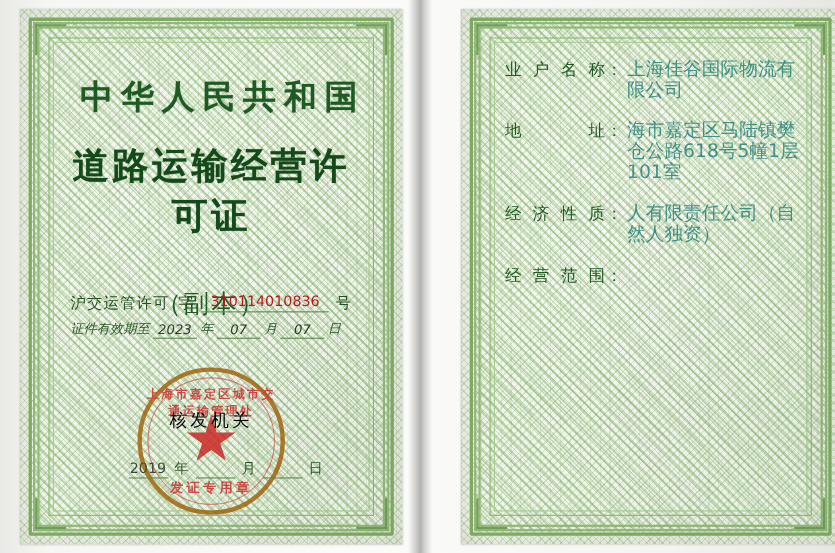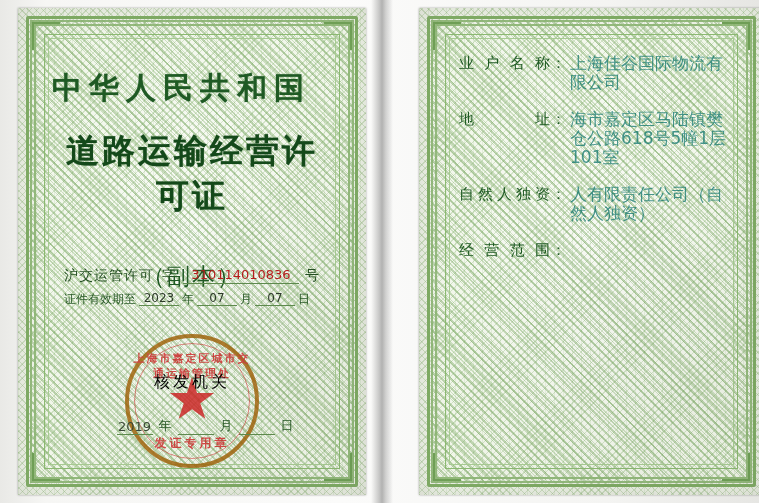--- a/index.html
+++ b/index.html
@@ -103,21 +103,21 @@
   .corner.bl { left: 14px;  bottom: 14px; border-right: none; border-top: none; }
   .corner.br { right: 14px; bottom: 14px; border-left: none;  border-top: none; }
 
   
   .left-content {
     position: absolute;
     left: 34px; right: 34px; top: 34px; bottom: 34px;
   }
   .title-country {
     margin-top: 26px;
-    text-align: left;
+    text-align: right;
     font-family: "DejaVu Sans", sans-serif;
     font-size: 30px;
     font-weight: bold;
     letter-spacing: 7px;
     color: #1f5a24;
     text-shadow: 0 0 1px rgba(31,90,36,.5);
   }
   .title-main {
     margin-top: 20px;
     text-align: center;
@@ -162,24 +162,25 @@
     padding-bottom: 1px;
     min-height: 15px;
   }
   .fr-tail {
     white-space: nowrap;
     letter-spacing: 1px;
   }
 
   .valid-row {
     display: flex;
-    align-items: flex-start;
+    align-items: flex-end;
     font-size: 12px;
     color: #2a5a28;
     margin-top: 0;
+    font-style: italic;
   }
   .vr-text { white-space: nowrap; }
   .vr-val {
     border-bottom: 1px solid #5f8c4e;
     min-width: 40px;
     text-align: center;
     font-size: 12px;
     color: #2d3b2a;
     margin: 0 3px;
   }
@@ -382,21 +383,21 @@
         <span class="info-value">上海佳谷国际物流有限公司</span>
       </div>
 
       <div class="info-row">
         <span class="info-label">地址</span>
         <span class="info-colon">：</span>
         <span class="info-value">海市嘉定区马陆镇樊仓公路618号5幢1层101室</span>
       </div>
 
       <div class="info-row">
-        <span class="info-label">自然人独资</span>
+        <span class="info-label">经济性质</span>
         <span class="info-colon">：</span>
         <span class="info-value">人有限责任公司（自然人独资）</span>
       </div>
 
       <div class="info-row">
         <span class="info-label">经营范围</span>
         <span class="info-colon">：</span>
       </div>
     </div>
 

